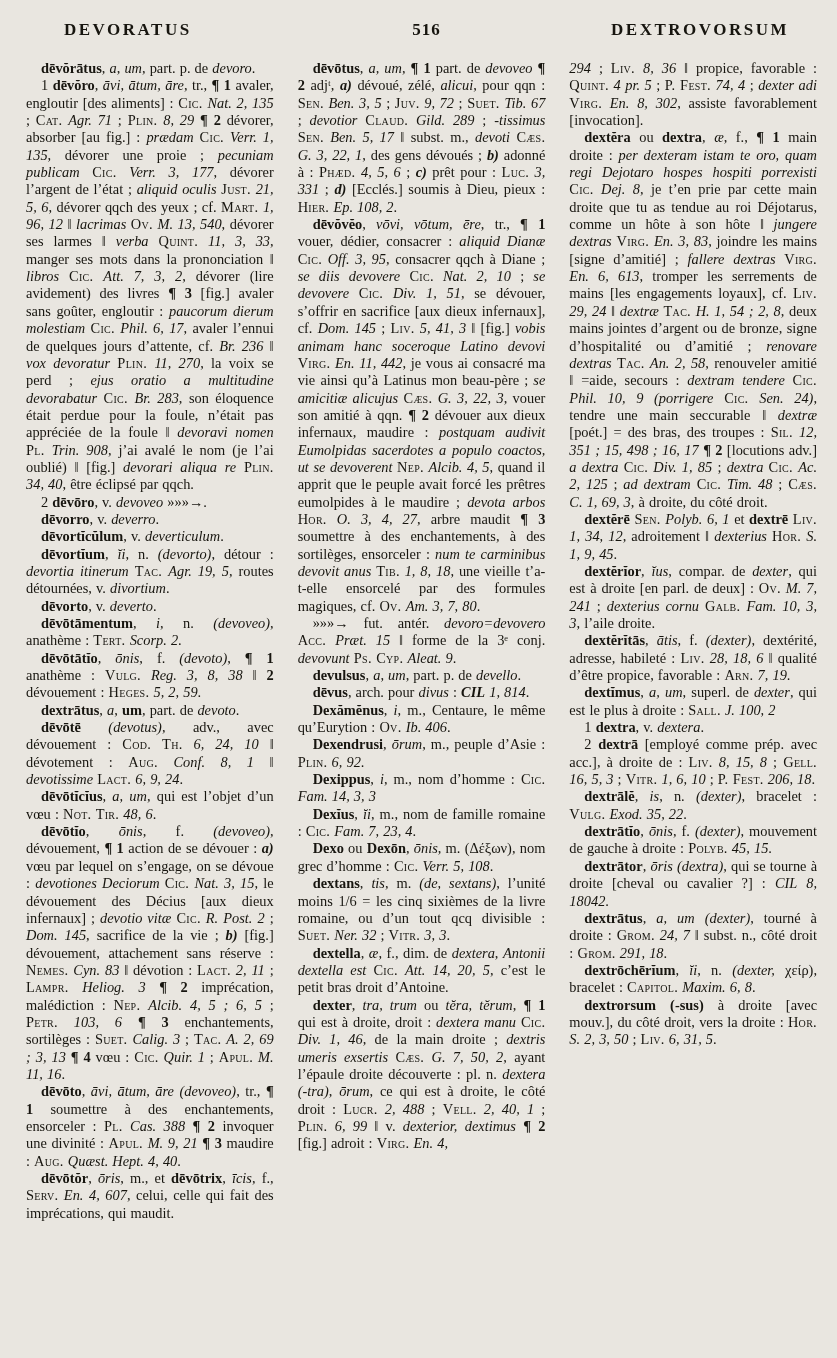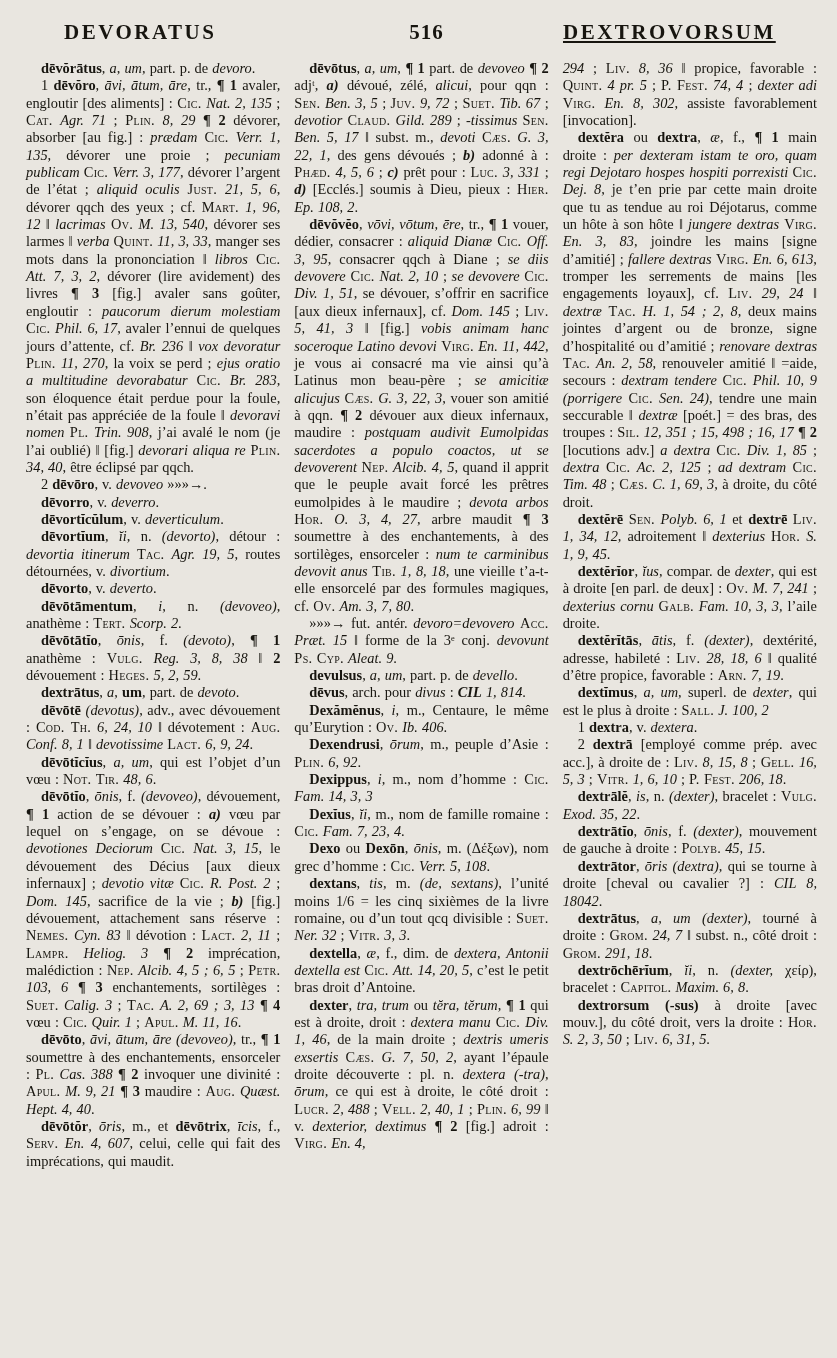--- a/index.html
+++ b/index.html
@@ -6,28 +6,28 @@
   body {
     width: 837px; height: 1358px;
     background: #e9e6e0;
     font-family: "Liberation Serif", "DejaVu Serif", serif;
     color: #17150f;
     overflow: hidden;
   }
   .page { width: 837px; height: 1358px; box-sizing: border-box; padding: 12px 20px 0 26px; }
   .running-head {
     display: flex; align-items: baseline;
-    font-weight: bold; font-size: 21px;
+    font-weight: bold; font-size: 17px;
     padding: 8px 28px 10px 38px; height: 26px; box-sizing: content-box;
   }
   .running-head .head-word { letter-spacing: 2.5px; }
   .running-head .left  { width: 33%; text-align: left; }
   .running-head .center{ width: 34%; text-align: center; letter-spacing: 1px; }
-  .running-head .right { width: 33%; text-align: center; text-decoration: underline; }
-  .columns { display: flex; gap: 14px; margin-top: 4px; }
+  .running-head .right { width: 33%; text-align: right; }
+  .columns { display: flex; gap: 24px; margin-top: 4px; }
   .col { flex: 1 1 0; min-width: 0; }
   .entry {
     margin: 0;
     font-size: 14.4px;
     line-height: 17.35px;
     text-align: justify;
     text-indent: 15px;
     word-spacing: 0.5px;
   }
   .entry.noindent { text-indent: 0; }

